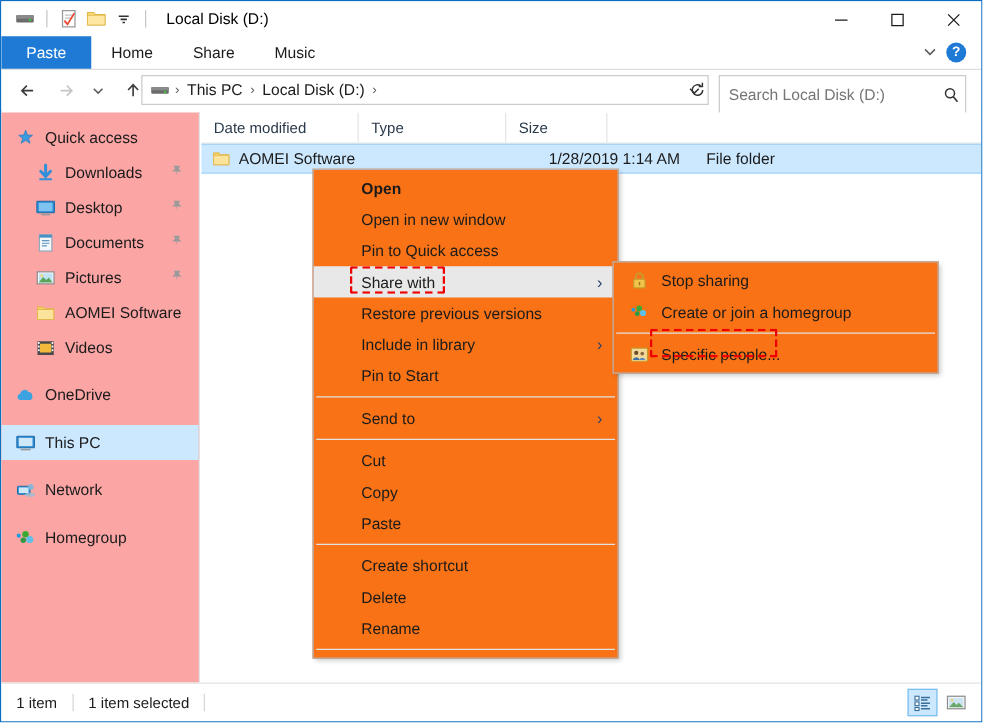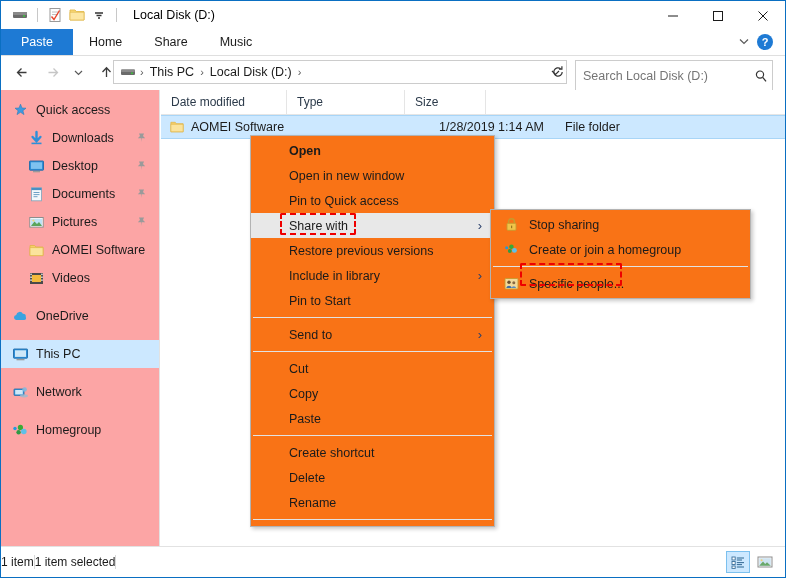--- a/index.html
+++ b/index.html
@@ -330,21 +330,21 @@
     bottom: 0;
     width: 100%;
     height: 30px;
     background: #ffffff;
     border-top: 1px solid #e2e2e2;
     display: flex;
     align-items: center;
     font-size: 12px;
     color: #1b1b1b;
   }
-  .status-item { padding: 0 0; }
+  .status-item { padding: 0 12px; }
   .status-div { width: 1px; height: 14px; background: #d8d8d8; }
   .viewbtns {
     position: absolute;
     right: 8px;
     display: flex;
     gap: 3px;
     align-items: center;
   }
   .viewbtn {
     width: 24px; height: 22px;

